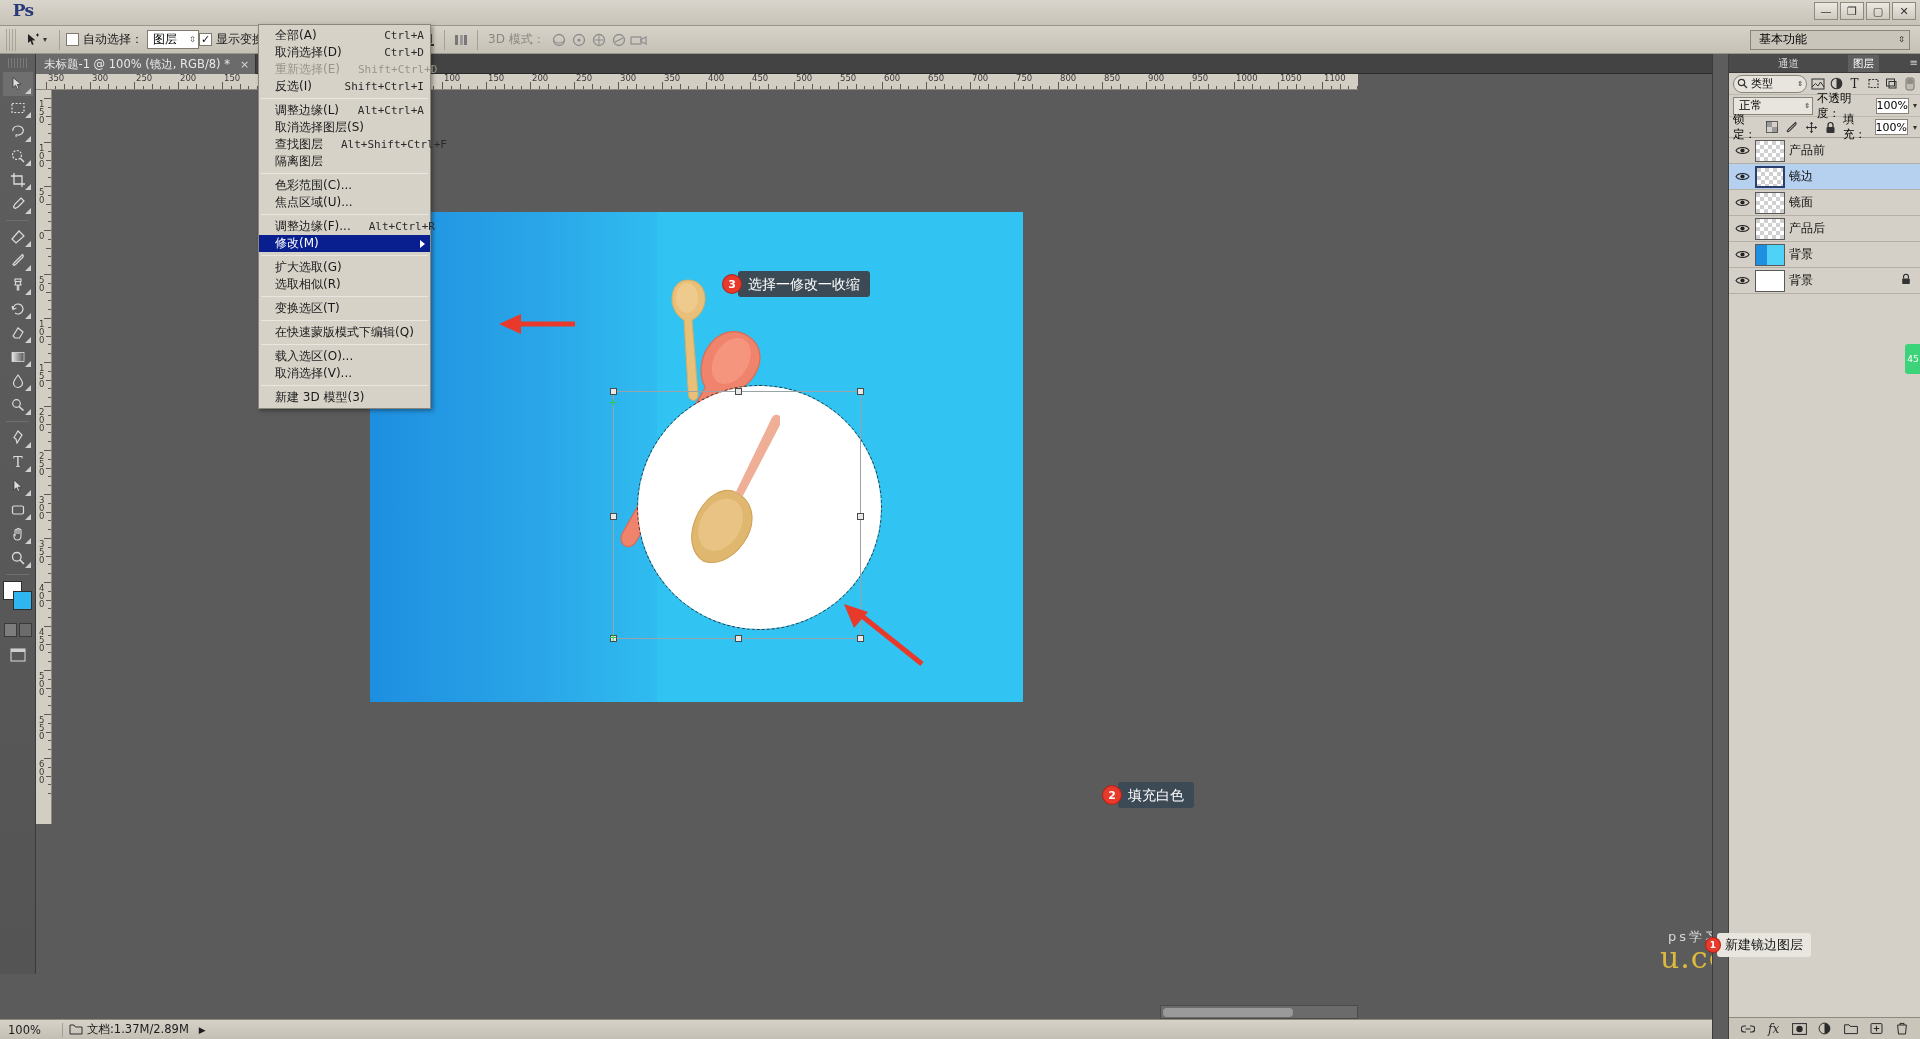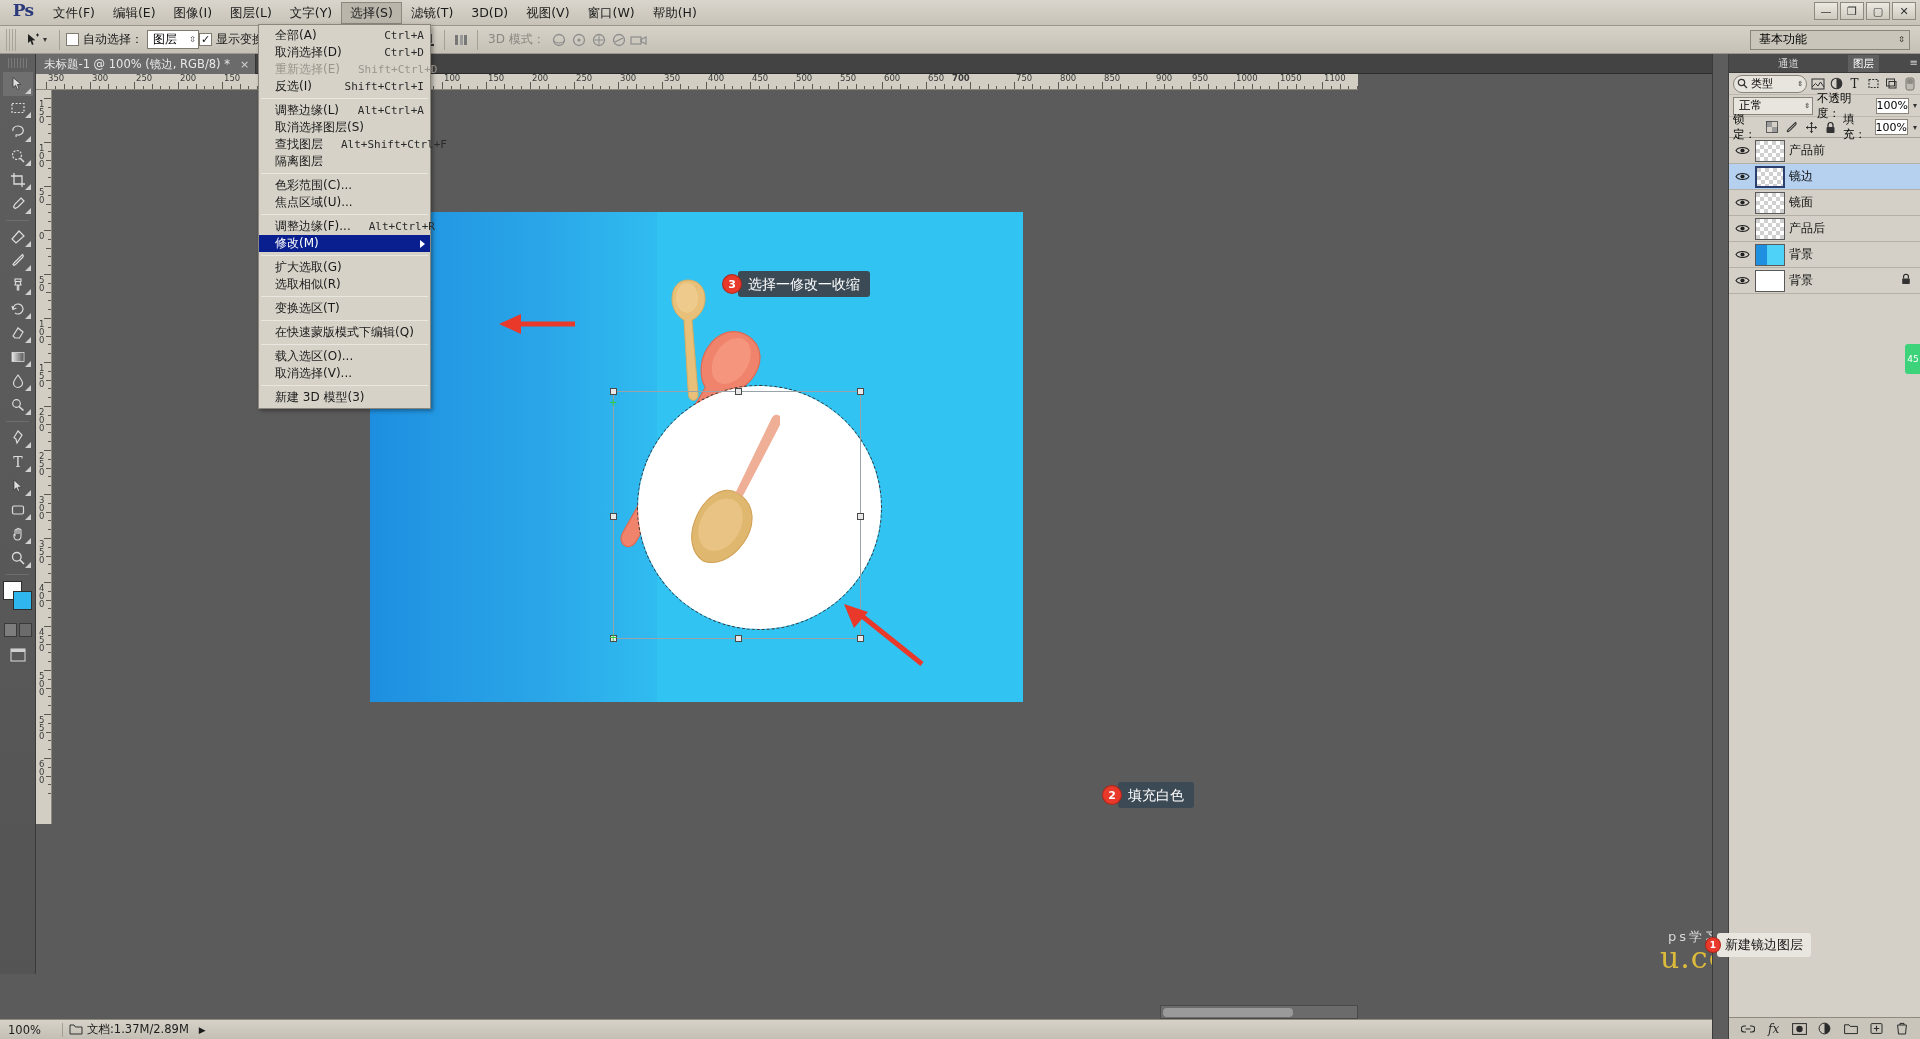--- a/index.html
+++ b/index.html
@@ -293,33 +293,20 @@
   }
   .redarrow{ position:absolute; }
 </style>
 </head>
 <body>
 
 <div id="app">
 
   <div class="titlebar">
     <div class="ps-logo">Ps</div>
-    <div class="menubar" id="menubar">
-        <div class="mi">文件(F)</div>
-        <div class="mi">编辑(E)</div>
-        <div class="mi">图像(I)</div>
-        <div class="mi">图层(L)</div>
-        <div class="mi">文字(Y)</div>
-        <div class="mi active">选择(S)</div>
-        <div class="mi">滤镜(T)</div>
-        <div class="mi">3D(D)</div>
-        <div class="mi">视图(V)</div>
-        <div class="mi">窗口(W)</div>
-        <div class="mi">帮助(H)</div>
-      </div>
     <div class="wincontrols">
       <div class="wc">—</div>
       <div class="wc">❐</div>
       <div class="wc">▢</div>
       <div class="wc">✕</div>
     </div>
   </div>
 
   <div class="optionsbar">
     <div class="grip"></div>
@@ -694,21 +681,21 @@
       <div class="rtick" style="left: 863.6px; height: 5px;"></div>
       <div class="rtick" style="left: 872.4px; height: 3px;"></div>
       <div class="rtick" style="left: 881.2px; height: 3px;"></div>
       <div class="rtick" style="left: 890px; height: 7px;"></div>
       <div class="rlab" style="left: 892px;">650</div>
       <div class="rtick" style="left: 898.8px; height: 3px;"></div>
       <div class="rtick" style="left: 907.6px; height: 5px;"></div>
       <div class="rtick" style="left: 916.4px; height: 3px;"></div>
       <div class="rtick" style="left: 925.2px; height: 3px;"></div>
       <div class="rtick" style="left: 934px; height: 7px;"></div>
-      <div class="rlab" style="left: 916px; font-weight: bold;">700</div>
+      <div class="rlab" style="left: 936px;">700</div>
       <div class="rtick" style="left: 942.8px; height: 3px;"></div>
       <div class="rtick" style="left: 951.6px; height: 5px;"></div>
       <div class="rtick" style="left: 960.4px; height: 3px;"></div>
       <div class="rtick" style="left: 969.2px; height: 3px;"></div>
       <div class="rtick" style="left: 978px; height: 7px;"></div>
       <div class="rlab" style="left: 980px;">750</div>
       <div class="rtick" style="left: 986.8px; height: 3px;"></div>
       <div class="rtick" style="left: 995.6px; height: 5px;"></div>
       <div class="rtick" style="left: 1004.4px; height: 3px;"></div>
       <div class="rtick" style="left: 1013.2px; height: 3px;"></div>
@@ -718,21 +705,21 @@
       <div class="rtick" style="left: 1039.6px; height: 5px;"></div>
       <div class="rtick" style="left: 1048.4px; height: 3px;"></div>
       <div class="rtick" style="left: 1057.2px; height: 3px;"></div>
       <div class="rtick" style="left: 1066px; height: 7px;"></div>
       <div class="rlab" style="left: 1068px;">850</div>
       <div class="rtick" style="left: 1074.8px; height: 3px;"></div>
       <div class="rtick" style="left: 1083.6px; height: 5px;"></div>
       <div class="rtick" style="left: 1092.4px; height: 3px;"></div>
       <div class="rtick" style="left: 1101.2px; height: 3px;"></div>
       <div class="rtick" style="left: 1110px; height: 7px;"></div>
-      <div class="rlab" style="left: 1112px; margin-left: 8px;">900</div>
+      <div class="rlab" style="left: 1112px;">900</div>
       <div class="rtick" style="left: 1118.8px; height: 3px;"></div>
       <div class="rtick" style="left: 1127.6px; height: 5px;"></div>
       <div class="rtick" style="left: 1136.4px; height: 3px;"></div>
       <div class="rtick" style="left: 1145.2px; height: 3px;"></div>
       <div class="rtick" style="left: 1154px; height: 7px;"></div>
       <div class="rlab" style="left: 1156px;">950</div>
       <div class="rtick" style="left: 1162.8px; height: 3px;"></div>
       <div class="rtick" style="left: 1171.6px; height: 5px;"></div>
       <div class="rtick" style="left: 1180.4px; height: 3px;"></div>
       <div class="rtick" style="left: 1189.2px; height: 3px;"></div>

